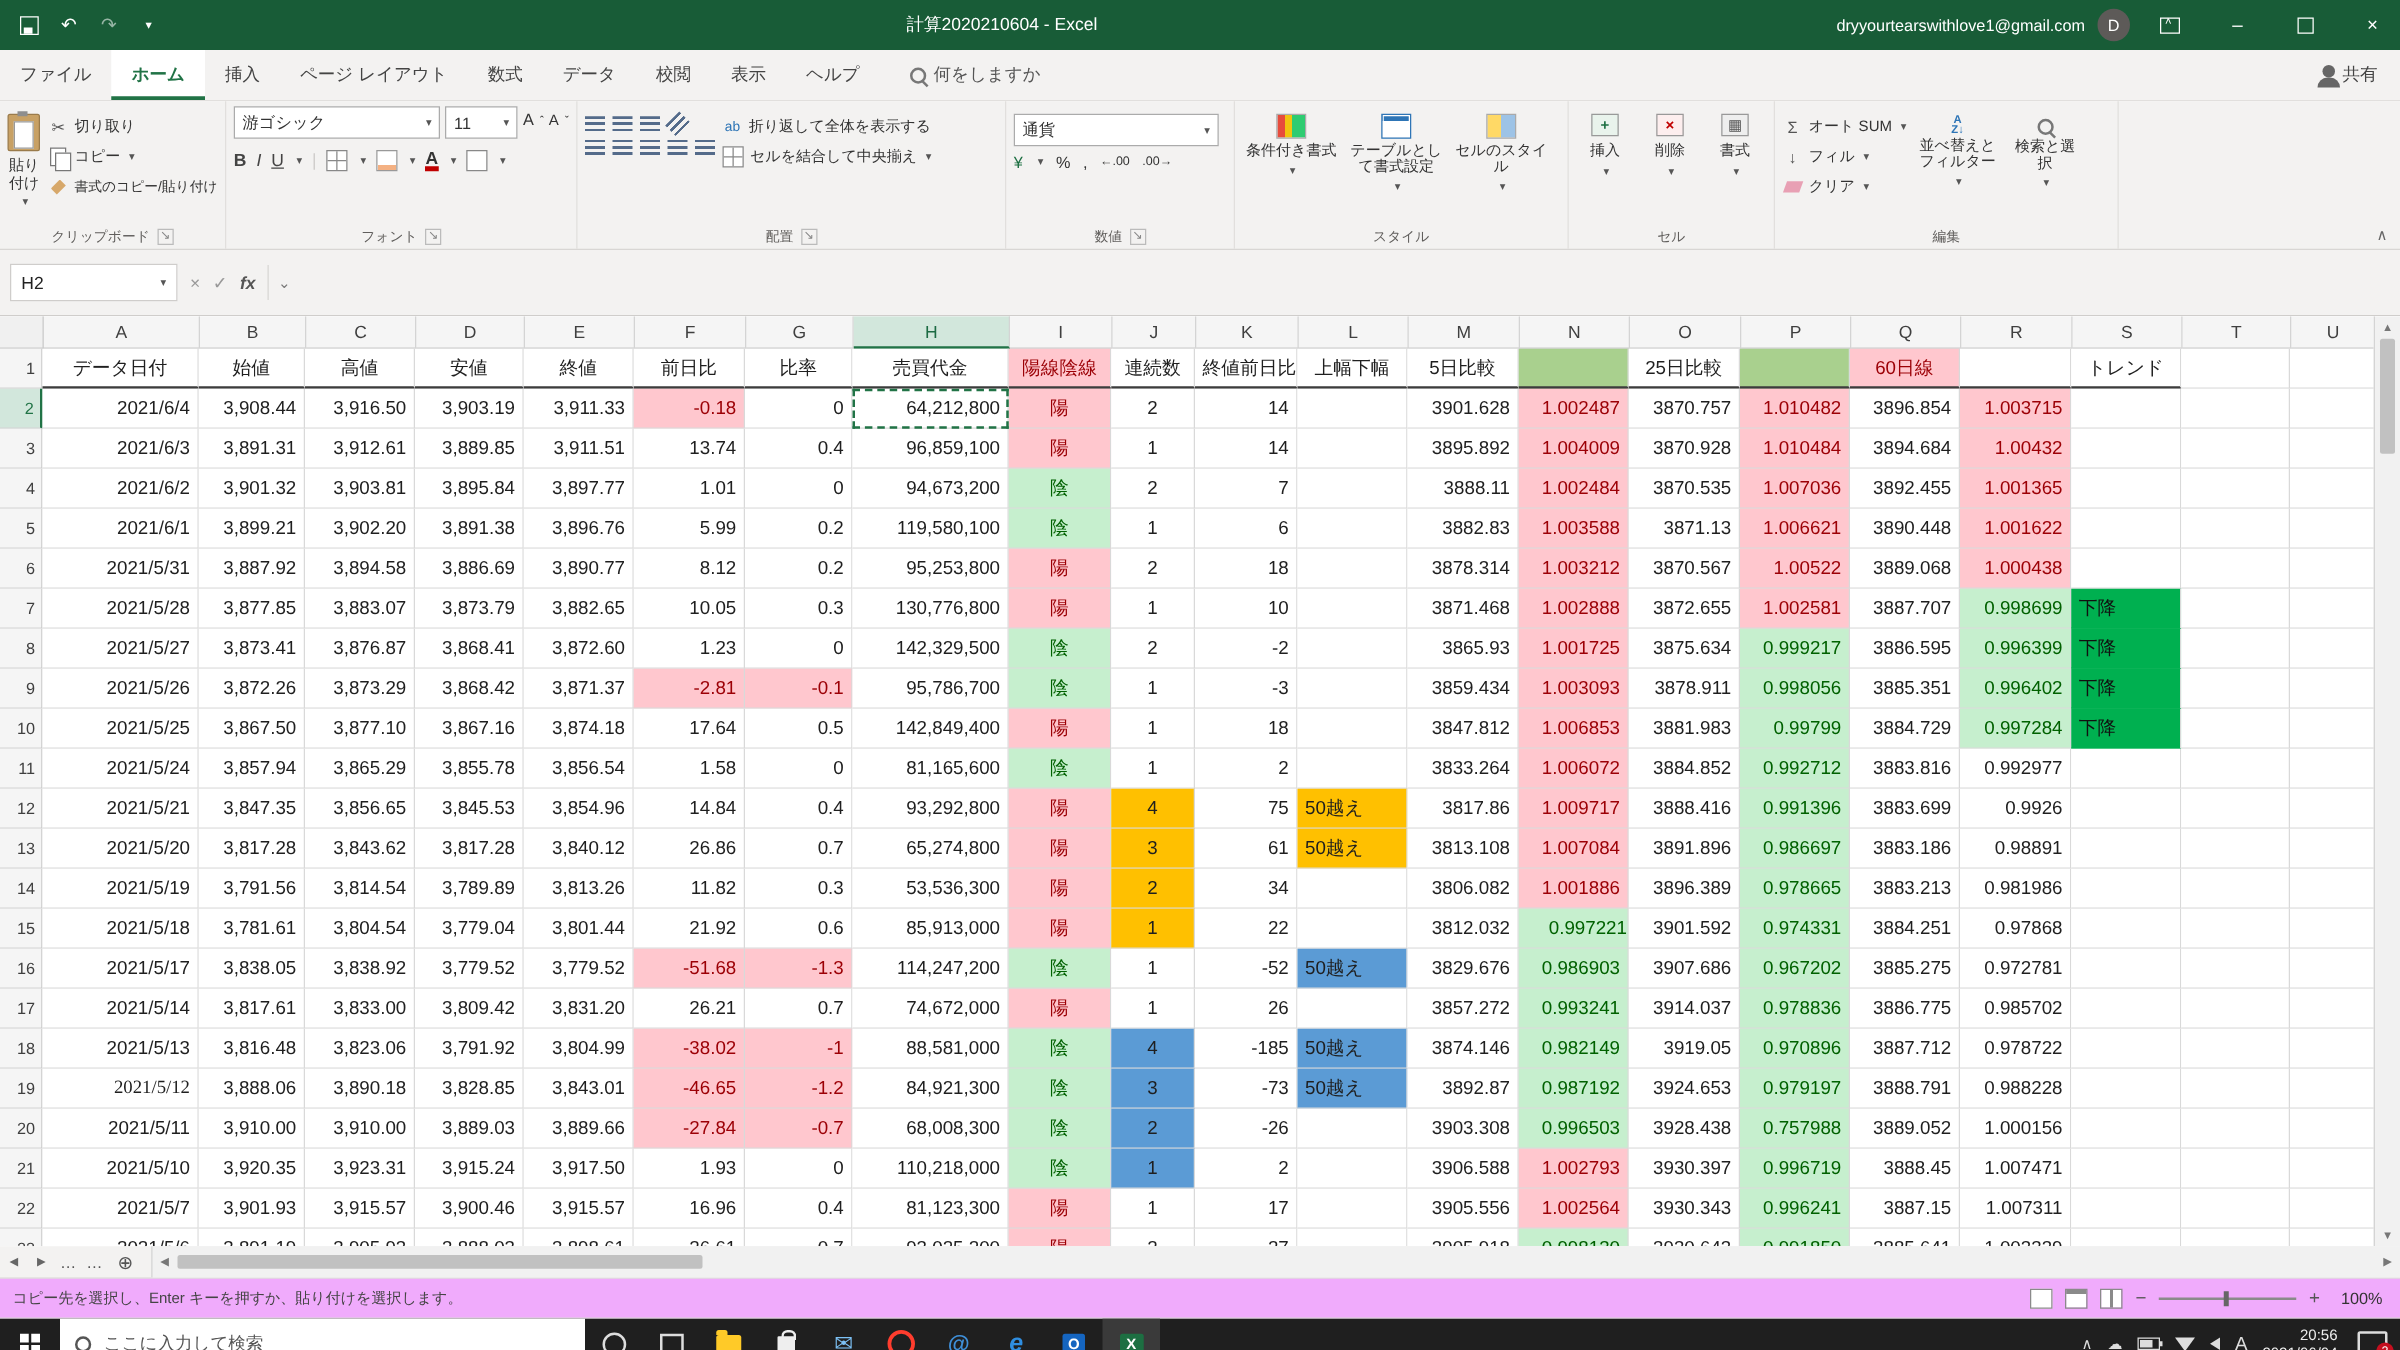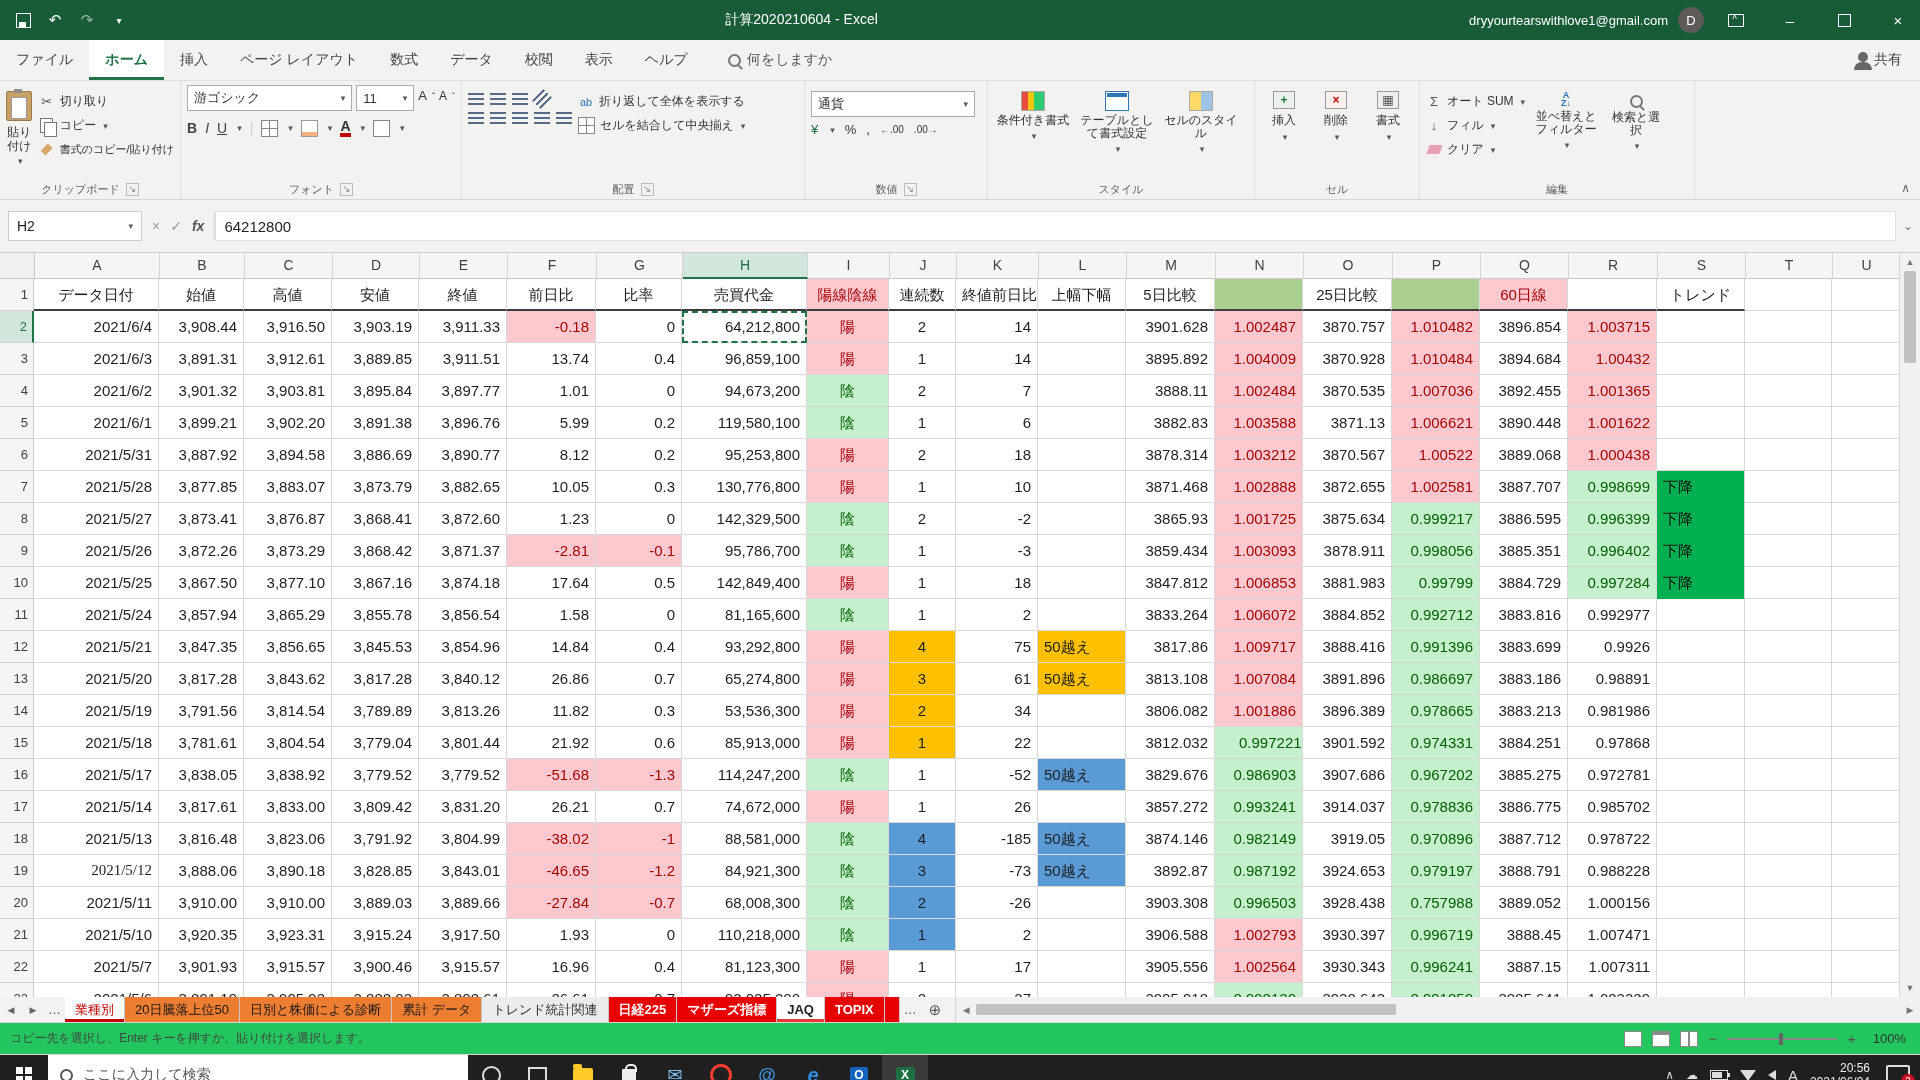--- a/index.html
+++ b/index.html
@@ -119,21 +119,21 @@
   .st-plain{background:#ececec;color:#333;}
   .st-red{background:#e60000;color:#fff;font-weight:bold;}
   .st-active{background:#fff;color:#222;font-weight:bold;box-shadow:inset 0 -3px 0 #e53935;}
   .st-stub{background:#e60000;width:14px;padding:0;}
   .addsheet{display:flex;align-items:center;padding:0 8px;color:#555;font-size:15px;}
   .hscroll{flex:1;display:flex;align-items:center;background:#f1f1f1;border-left:1px solid #d4d4d4;margin-left:6px;}
   .harrow{width:20px;text-align:center;font-size:9px;color:#777;}
   .hthumb{width:420px;height:11px;background:#c1c1c1;border-radius:2px;}
   .hfill{flex:1;}
   
-  .statusbar{height:31px;background:#22c55e;display:flex;align-items:center;font-size:12px;color:#444;flex:0 0 auto;border-bottom:1px solid #d8d6d4;}
+  .statusbar{height:31px;background:#f0abfc;display:flex;align-items:center;font-size:12px;color:#444;flex:0 0 auto;border-bottom:1px solid #d8d6d4;}
   .smsg{padding-left:10px;}
   .sright{margin-left:auto;display:flex;align-items:center;gap:10px;padding-right:14px;}
   .vbtn{width:16px;height:14px;border:1px solid #8a8a8a;background:#fff;display:inline-block;}
   .vbtn.v2{background:linear-gradient(#8a8a8a 0 3px,#fff 3px);}
   .vbtn.v3{background:linear-gradient(to right,#fff 0 7px,#8a8a8a 7px 9px,#fff 9px);}
   .zslider{width:110px;height:2px;background:#8a8a8a;position:relative;}
   .zthumb{position:absolute;left:52px;top:-5px;width:4px;height:12px;background:#666;}
   .zbtn{font-size:15px;color:#555;}
   .zoomlvl{font-size:13px;color:#333;width:40px;text-align:right;}
   
@@ -435,21 +435,20 @@
   <div class="fbar">
     <div class="namebox">
         <span>H2</span>
         <span class="dd">▾</span>
       </div>
     <div class="fbtns">
       <span class="fbtn">×</span>
       <span class="fbtn">✓</span>
       <span class="fbtn fx">fx</span>
     </div>
-    <div class="fvalue">64212800</div>
     <div class="fexpand">⌄</div>
   </div>
 
   <div class="gridwrap">
     <div class="grid" id="grid">
         <div class="hdr-row">
           <div class="corner"></div>
           <div class="colhdr" style="width: 125px; flex: 0 0 125px;">A</div>
           <div class="colhdr" style="width: 85px; flex: 0 0 85px;">B</div>
           <div class="colhdr" style="width: 88px; flex: 0 0 88px;">C</div>
@@ -1030,32 +1029,20 @@
       <div class="vthumb"></div>
       <div class="vfill"></div>
       <div class="varrow">▼</div>
     </div>
   </div>
 
   <div class="sheetbar">
     <span class="tnav">◀</span>
     <span class="tnav">▶</span>
     <span class="tellip">…</span>
-    <span id="sheettabs">
-        <div class="stab st-outline-red">業種別</div>
-        <div class="stab st-orange">20日騰落上位50</div>
-        <div class="stab st-orange">日別と株価による診断</div>
-        <div class="stab st-orange">累計 データ</div>
-        <div class="stab st-plain">トレンド統計関連</div>
-        <div class="stab st-red">日経225</div>
-        <div class="stab st-red">マザーズ指標</div>
-        <div class="stab st-active">JAQ</div>
-        <div class="stab st-red">TOPIX</div>
-        <div class="stab st-stub"></div>
-      </span>
     <span class="tellip">…</span>
     <span class="addsheet">⊕</span>
     <div class="hscroll">
       <span class="harrow">◀</span>
       <div class="hthumb"></div>
       <div class="hfill"></div>
       <span class="harrow">▶</span>
     </div>
   </div>
 

